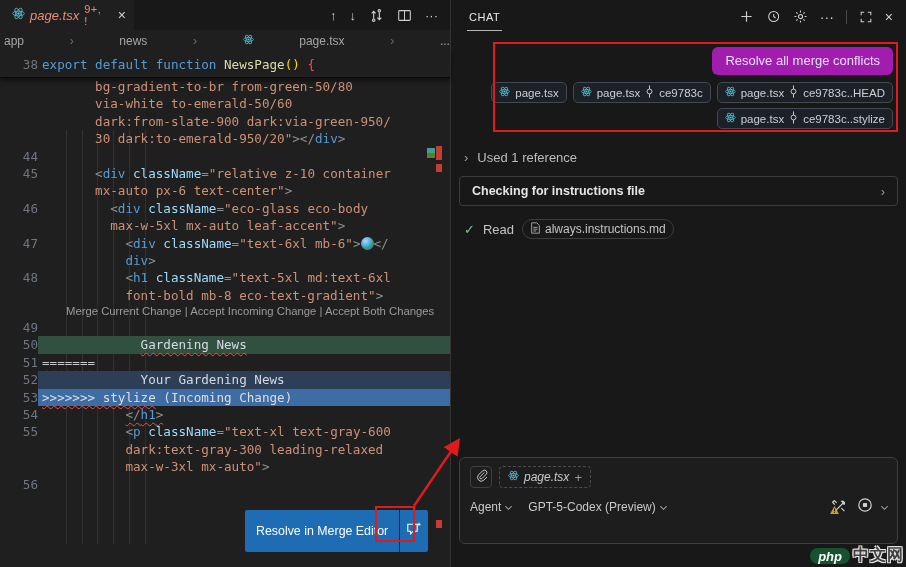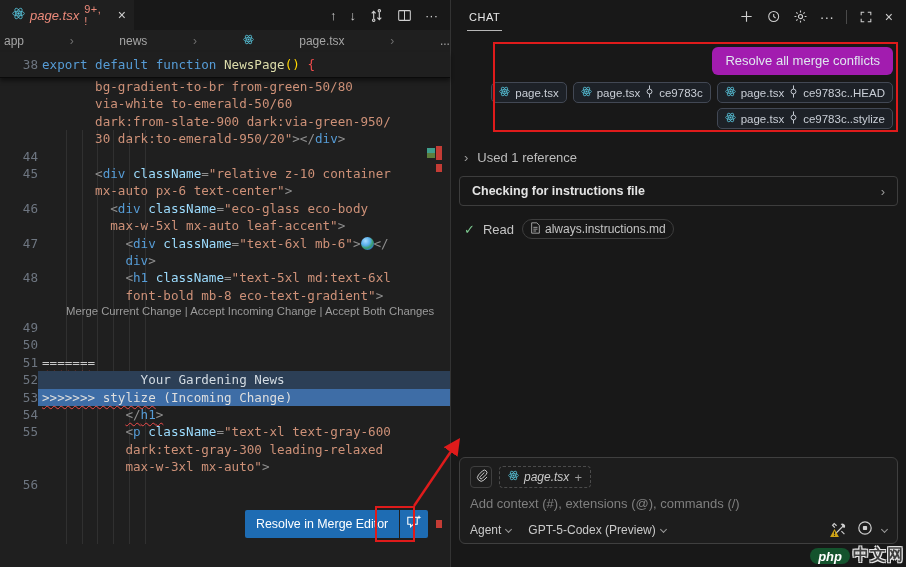--- a/index.html
+++ b/index.html
@@ -41,21 +41,21 @@
   .kw{color:#569cd6} .fn{color:#dcdcaa} .gold{color:#ffd700} .redb{color:#f14c4c}
   .tag{color:#569cd6} .attr{color:#9cdcfe} .pun{color:#8f8f8f} .str{color:#ce9178}
   .txt{color:#d3dbe2} .eq{color:#c8c8c8} .mk{color:#dedede} .mkb{color:#ffffff;font-weight:bold}
   .sq { text-decoration:underline; text-decoration-style:wavy; text-decoration-color:#f14c4c;
         text-decoration-thickness:1px; text-underline-offset:3px; text-decoration-skip-ink:none; }
   .globe { display:inline-block; width:13px; height:13px; border-radius:50%; vertical-align:-2px;
            background:radial-gradient(circle at 35% 30%, #a6dcff 0%, #55ace8 38%, #3c9e68 58%, #2f7bd0 78%, #1d5fa8 100%); }
   .indent-guide { position:absolute; top:78px; width:1px; height:414px; background:rgba(255,255,255,.08); z-index:5; }
 
   
-  .resolve-btn { position:absolute; left:245px; top:510px; height:28px; display:flex; z-index:20; }
+  .resolve-btn { position:absolute; left:245px; top:510px; height:42px; display:flex; z-index:20; }
   .resolve-main { background:#1e6cb3; color:#fff; font-size:12.4px; display:flex; align-items:center;
                   padding:0 11px; border-radius:2px 0 0 2px; cursor:pointer; }
   .resolve-icon { background:#1e6cb3; width:28px; margin-left:1px; display:flex; align-items:center;
                   justify-content:center; border-radius:0 2px 2px 0; cursor:pointer; }
 
   
   .mark { position:absolute; z-index:9; }
 
   
   .chat-pane { position:absolute; left:450px; top:0; width:456px; height:567px; background:#181818;
@@ -196,21 +196,21 @@
           <div class="crow"><span class="gut">45</span><span class="lc"><span class="pun">       &lt;</span><span class="tag">div</span><span class="attr"> className</span><span class="pun">=</span><span class="str">"relative z-10 container</span></span></div>
           <div class="crow"><span class="gut"></span><span class="lc"><span class="str">       mx-auto px-6 text-center"</span><span class="pun">&gt;</span></span></div>
           <div class="crow"><span class="gut">46</span><span class="lc"><span class="pun">         &lt;</span><span class="tag">div</span><span class="attr"> className</span><span class="pun">=</span><span class="str">"eco-glass eco-body</span></span></div>
           <div class="crow"><span class="gut"></span><span class="lc"><span class="str">         max-w-5xl mx-auto leaf-accent"</span><span class="pun">&gt;</span></span></div>
           <div class="crow"><span class="gut">47</span><span class="lc"><span class="pun">           &lt;</span><span class="tag">div</span><span class="attr"> className</span><span class="pun">=</span><span class="str">"text-6xl mb-6"</span><span class="pun">&gt;</span><span class="globe"></span><span class="pun">&lt;/</span></span></div>
           <div class="crow"><span class="gut"></span><span class="lc"><span class="tag">           div</span><span class="pun">&gt;</span></span></div>
           <div class="crow"><span class="gut">48</span><span class="lc"><span class="pun">           &lt;</span><span class="tag">h1</span><span class="attr"> className</span><span class="pun">=</span><span class="str">"text-5xl md:text-6xl</span></span></div>
           <div class="crow"><span class="gut"></span><span class="lc"><span class="str">           font-bold mb-8 eco-text-gradient"</span><span class="pun">&gt;</span></span></div>
           <div class="crow lens"><span class="gut"></span><span class="lens-lc"><span class="lnk">Merge Current Change</span><span> | </span><span class="lnk">Accept Incoming Change</span><span> | </span><span class="lnk">Accept Both Changes</span></span></div>
           <div class="crow bg-cur-head"><span class="gut">49</span></div>
-          <div class="crow bg-cur-body"><span class="gut">50</span></div>
+          <div class="crow bg-cur-body"><span class="gut">50</span><span class="lc"><span class="txt">             </span><span class="txt sq">Gardening News</span></span></div>
           <div class="crow"><span class="gut">51</span><span class="lc"><span class="eq sq">=======</span></span></div>
           <div class="crow bg-inc-body"><span class="gut">52</span><span class="lc"><span class="txt">             </span><span class="txt">Your Gardening News</span></span></div>
           <div class="crow bg-inc-head"><span class="gut">53</span><span class="lc"><span class="mk sq">&gt;&gt;&gt;&gt;&gt;&gt;&gt; stylize</span><span class="mk"> (Incoming Change)</span></span></div>
           <div class="crow"><span class="gut">54</span><span class="lc"><span class="pun">           </span><span class="pun sq">&lt;/</span><span class="tag sq">h1</span><span class="pun sq">&gt;</span></span></div>
           <div class="crow"><span class="gut">55</span><span class="lc"><span class="pun">           &lt;</span><span class="tag">p</span><span class="attr"> className</span><span class="pun">=</span><span class="str">"text-xl text-gray-600</span></span></div>
           <div class="crow"><span class="gut"></span><span class="lc"><span class="str">           dark:text-gray-300 leading-relaxed</span></span></div>
           <div class="crow"><span class="gut"></span><span class="lc"><span class="str">           max-w-3xl mx-auto"</span><span class="pun">&gt;</span></span></div>
           <div class="crow"><span class="gut">56</span><span class="lc"></span></div>
         </div>
       <div class="indent-guide" style="left:66px"></div>
@@ -375,21 +375,20 @@
                   <ellipse cx="8" cy="8" rx="7.2" ry="2.9"></ellipse>
                   <ellipse cx="8" cy="8" rx="7.2" ry="2.9" transform="rotate(60 8 8)"></ellipse>
                   <ellipse cx="8" cy="8" rx="7.2" ry="2.9" transform="rotate(120 8 8)"></ellipse>
                 </g>
                 <circle cx="8" cy="8" r="1.5" fill="#58c4dc"></circle>
               </svg></span>
           <span class="fname">page.tsx</span>
           <span class="plus">+</span>
         </span>
       </div>
-      <div class="inrow2">Add context (#), extensions (@), commands (/)</div>
       <div class="inrow3">
         <span class="picker">
           <span>Agent</span>
             <span class="chev"></span>
         </span>
         <span class="picker">
           <span>GPT-5-Codex (Preview)</span>
             <span class="chev"></span>
         </span>
         <span class="inrow3-right">

